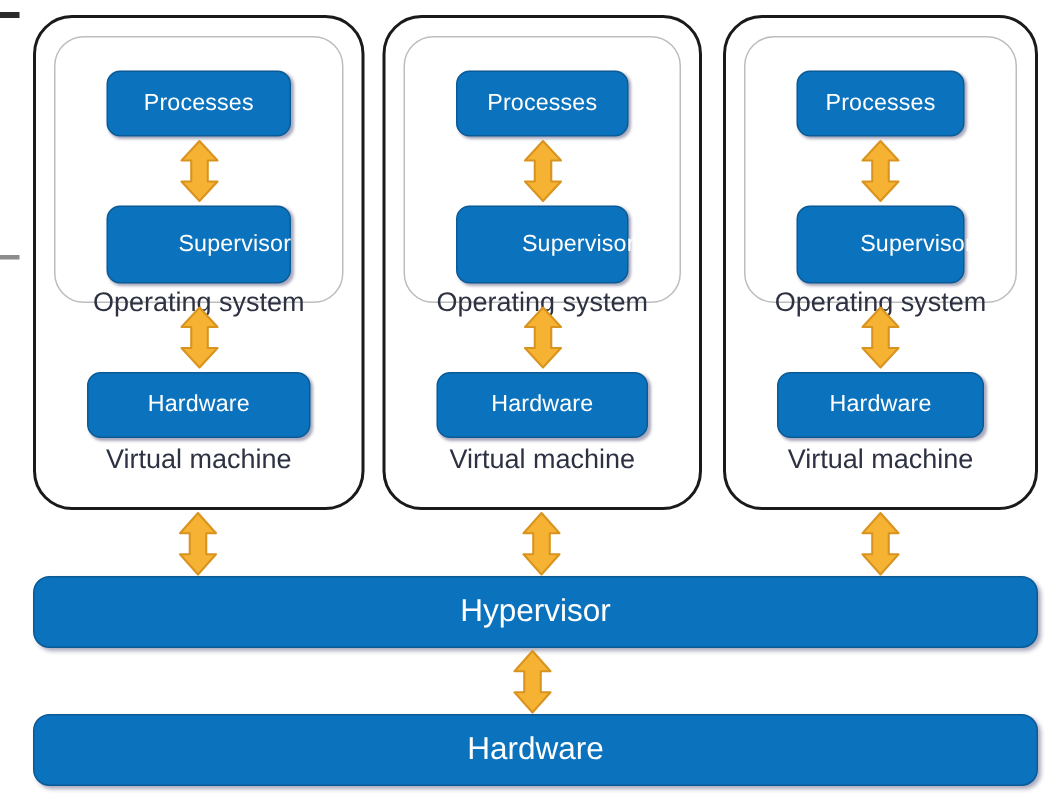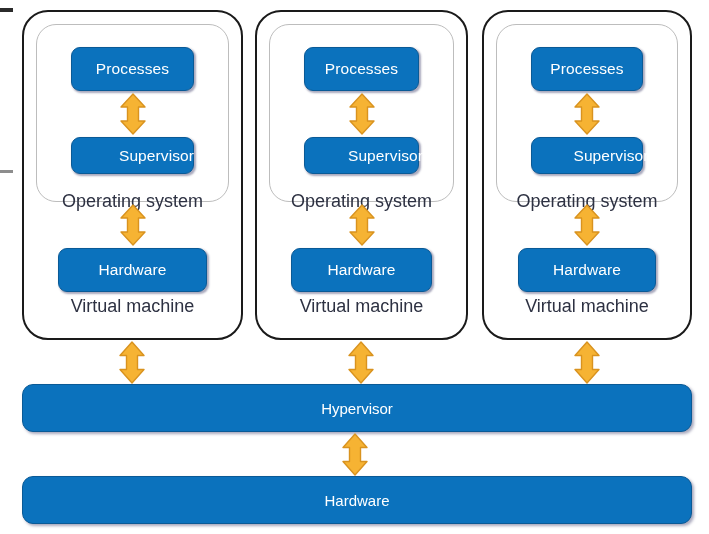--- a/index.html
+++ b/index.html
@@ -65,21 +65,21 @@
     display: flex;
     align-items: center;
     justify-content: center;
     box-sizing: border-box;
     box-shadow: 1.5px 1.5px 2px rgba(40,40,90,0.40);
     letter-spacing: .1px;
   }
 
   
   .node.processes  { left: 34px; right: 34px; top: 22px;  height: 44px; }
-  .node.supervisor { left: 34px; right: 34px; top: 112px; height: 37px; padding-left: 48px; }
+  .node.supervisor { left: 34px; right: 34px; top: 112px; height: 52px; padding-left: 48px; }
   .node.hardware   { left: 34px; right: 34px; top: 236px; height: 44px; }
 
   
   .caption {
     position: absolute;
     left: 0;
     right: 0;
     text-align: center;
     color: #2d3142;
     font-size: 18px;
@@ -105,21 +105,21 @@
   
   .bar {
     position: absolute;
     left: 22px;
     width: 670px;
     height: 48px;
     background: #0b72bd;
     border: 1.5px solid #0a5a96;
     border-radius: 11px;
     color: #ffffff;
-    font-size: 15px;
+    font-size: 21px;
     display: flex;
     align-items: center;
     justify-content: center;
     box-sizing: border-box;
     box-shadow: 2px 2px 3px rgba(40,40,90,0.40);
   }
   .bar.hypervisor { top: 384px; }
   .bar.hardware   { top: 476px; }
 </style>
 </head>

